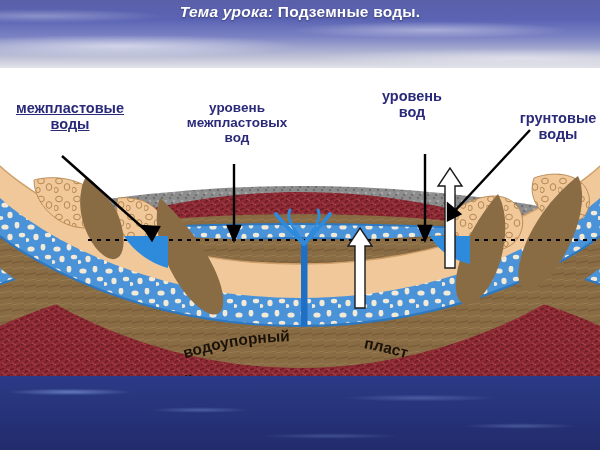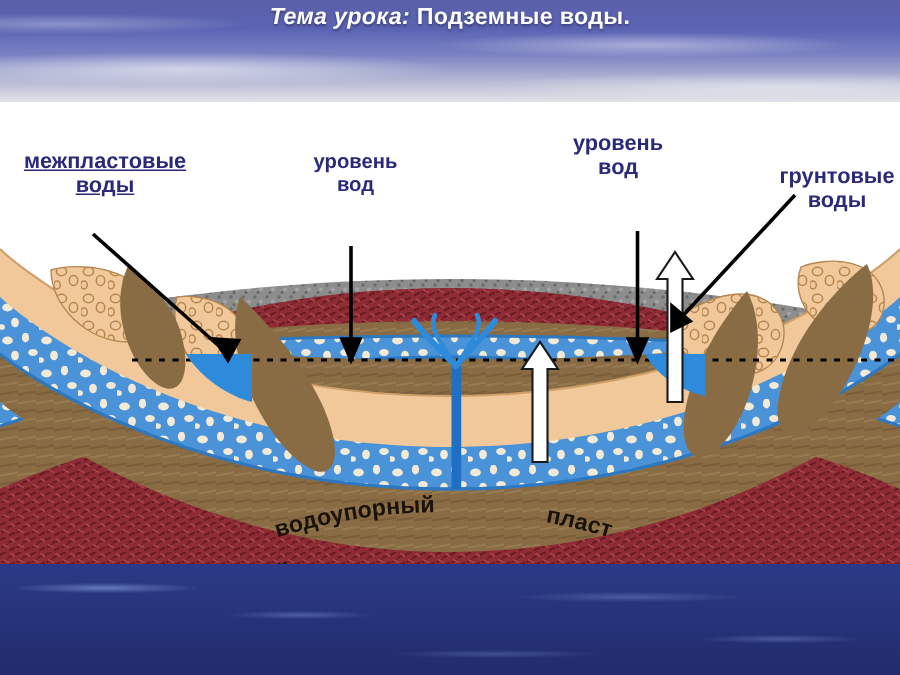--- a/index.html
+++ b/index.html
@@ -177,20 +177,21 @@
   </svg>
   </div>
 
   <div class="sea"></div>
 
   <div class="lbl s14" style="left:4px;top:100px;width:132px;white-space:pre-line;text-decoration:underline;">межпластовые
 воды</div>
 
   <div class="lbl s13" style="left:164px;top:100px;width:146px;">
     <div>уровень</div>
+    <div>межпластовых</div>
     <div>вод</div>
   </div>
 
   <div class="lbl s14" style="left:357px;top:88px;width:110px;">
     <div>уровень</div>
     <div>вод</div>
   </div>
 
   <div class="lbl s14" style="left:506px;top:110px;width:104px;">
     <div>грунтовые</div>

